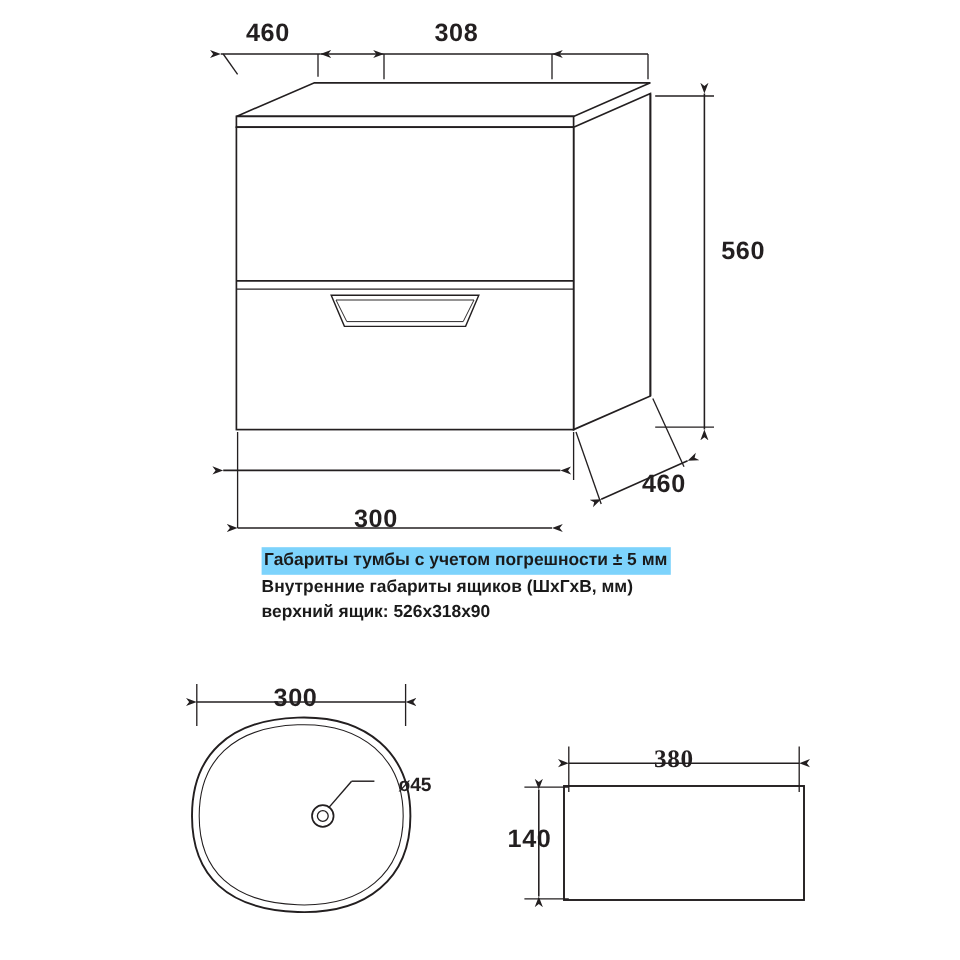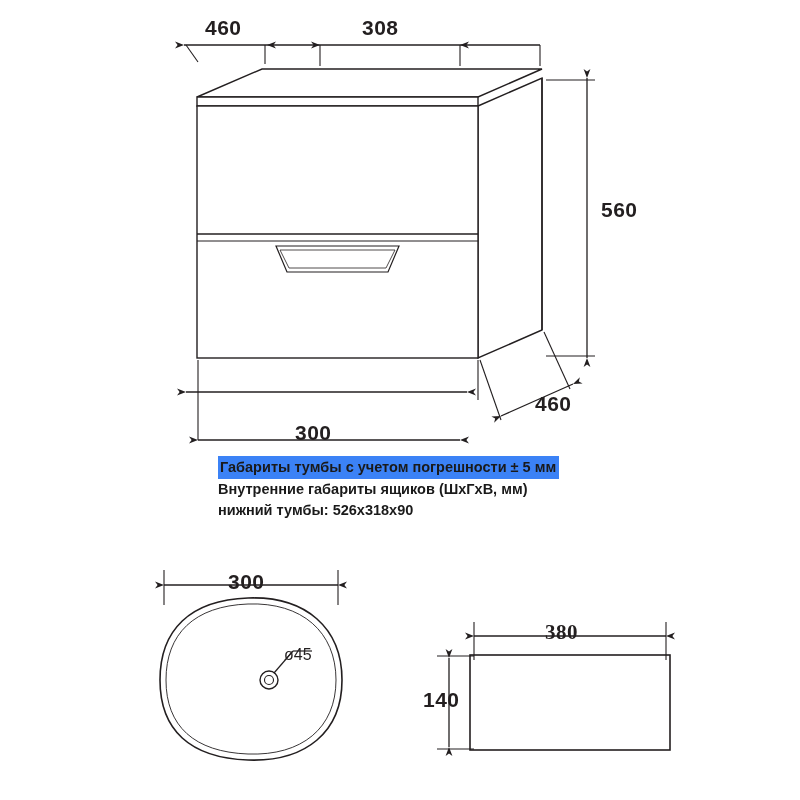--- a/index.html
+++ b/index.html
@@ -31,39 +31,40 @@
     position: absolute;
     font-weight: bold;
     font-size: 21px;
     letter-spacing: 0.5px;
     color: #231f20;
     white-space: nowrap;
   }
   .smalllabel {
     position: absolute;
     font-size: 14px;
-    font-weight: normal;
+    font-weight: bold;
     color: #231f20;
     white-space: nowrap;
+    margin-left: 48px;
   }
   .spec {
     position: absolute;
     left: 206px;
     top: 456px;
     width: 420px;
   }
   .spec-line {
     font-size: 14.5px;
     font-weight: bold;
     color: #1a1a1a;
     line-height: 21px;
     white-space: nowrap;
   }
   .spec-line.highlight {
-    background: #3b82f6;
+    background: #7dd3fc;
     display: inline-block;
     padding: 1px 3px 1px 2px;
   }
 </style>
 </head>
 <body>
 
 <div class="stage">
 
   <svg class="diagram" viewBox="0 0 800 800">
@@ -180,16 +181,16 @@
 
   <div class="smalllabel" style="left:272px; top:646px; font-size:16px;">ø45</div>
 
   <div class="dimlabel" style="left:533px; top:620px;font-family:Liberation Serif, serif;">380</div>
 
   <div class="dimlabel" style="left:411px; top:688px;text-align:right;">140</div>
 
   <div class="spec">
     <div class="spec-line highlight">Габариты тумбы с учетом погрешности ± 5 мм</div>
     <div class="spec-line">Внутренние габариты ящиков (ШхГхВ, мм)</div>
-    <div class="spec-line">нижний тумбы: 526х318х90</div>
+    <div class="spec-line">верхний ящик: 526х318х90</div>
   </div>
 
 </div>
 
 </body></html>

